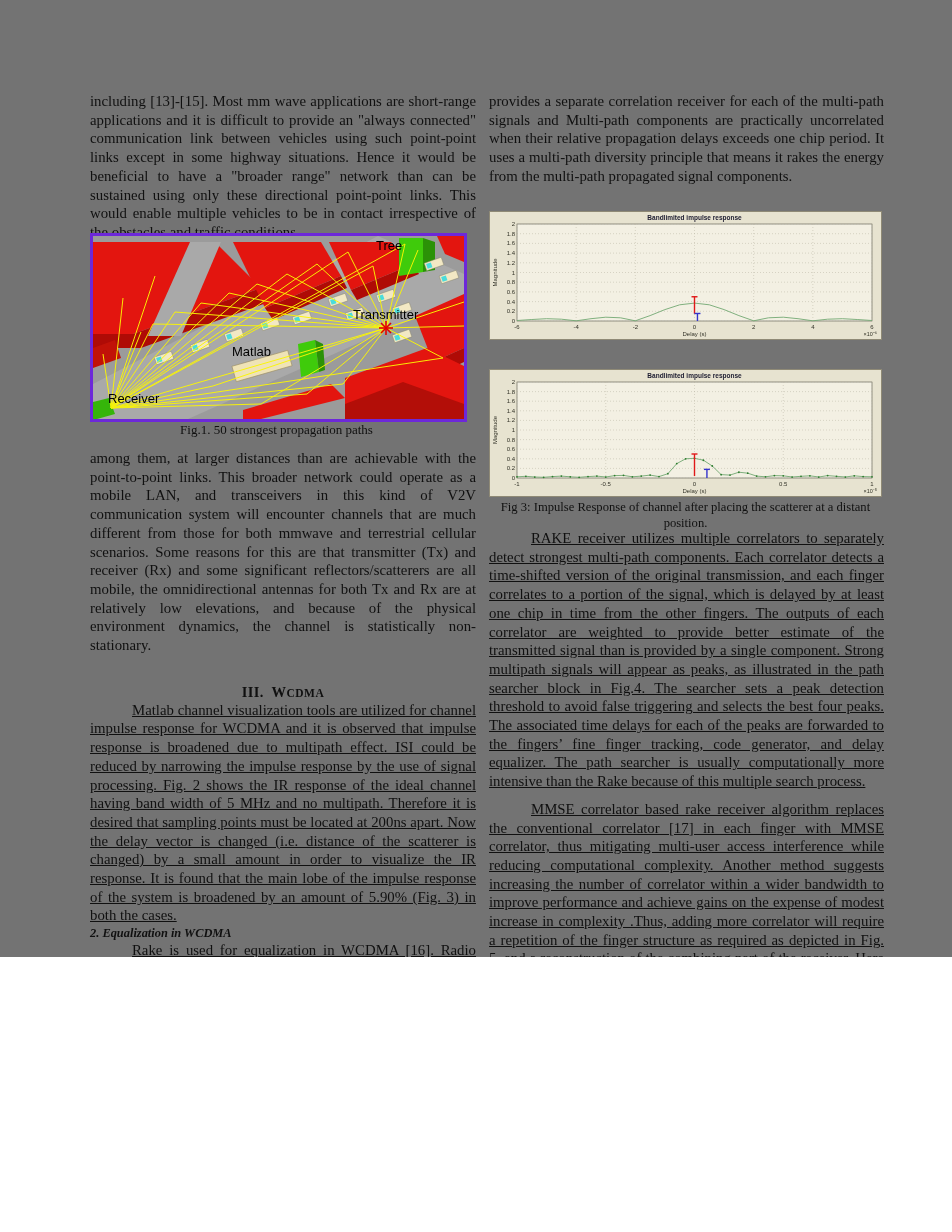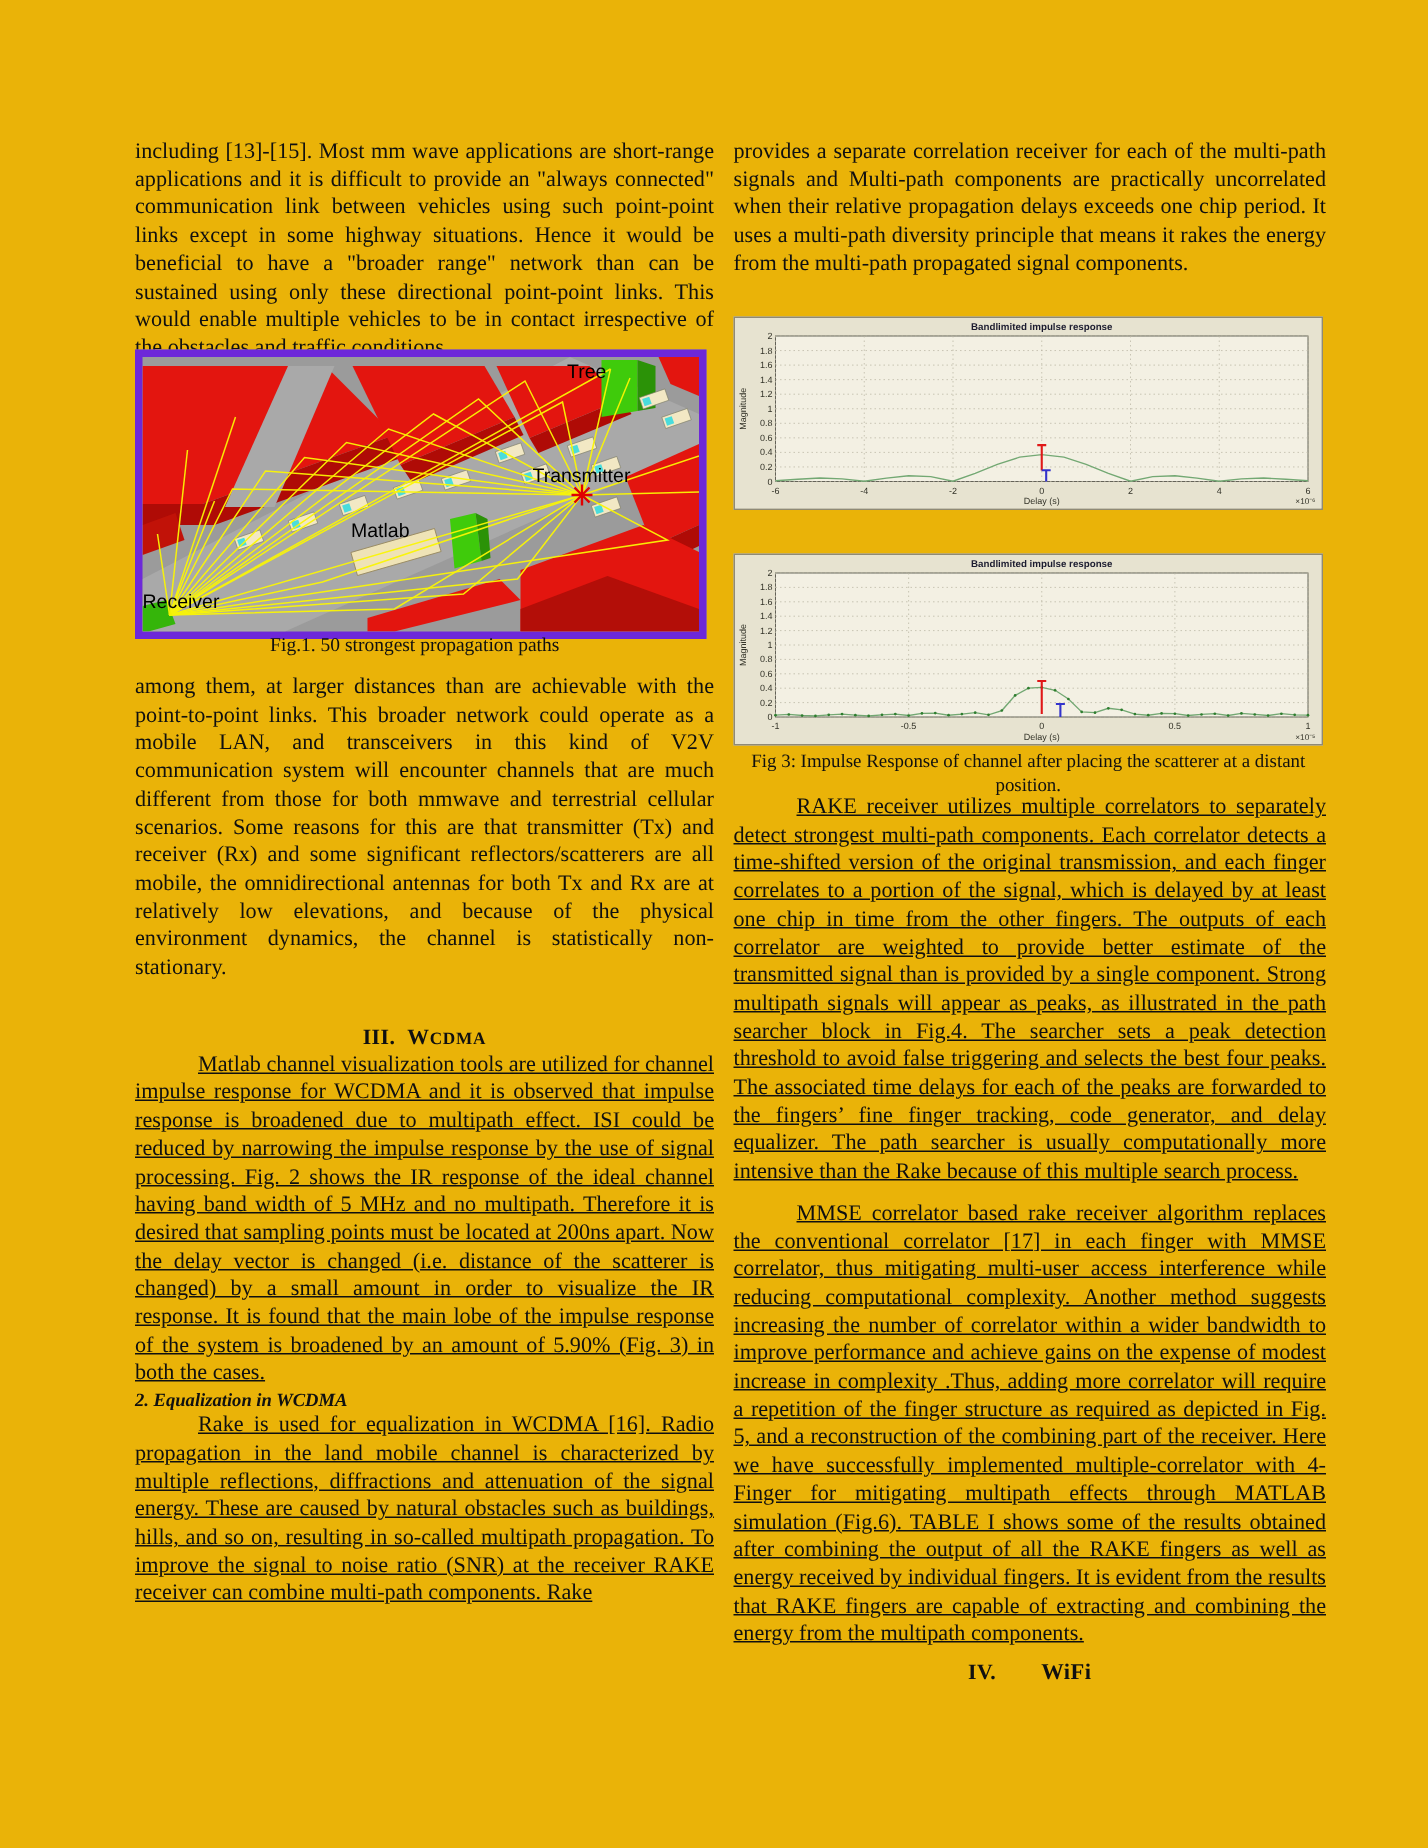--- a/index.html
+++ b/index.html
@@ -1,29 +1,29 @@
 <!DOCTYPE html>
 <html><head>
 <meta charset="utf-8">
 <style>
   html,body{margin:0;padding:0;background:#ffffff;}
-  .page{position:relative;width:952px;height:1232px;background:#eab308;overflow:hidden;
+  .page{position:relative;width:952px;height:957px;background:#737373;overflow:hidden;
         font-family:"Liberation Serif",serif;color:#101010;}
   .col{position:absolute;}
   .abs{position:absolute;}
   p.body{font-size:14.8px;line-height:18.7px;text-align:justify;margin:0;}
   .indent{text-indent:42px;text-decoration:underline;}
   .caption{font-size:13px;line-height:16px;text-align:center;}
   .caption2{font-size:12.6px;line-height:15.5px;text-align:center;}
   .secheading{margin:0;font-size:14.5px;font-weight:700;text-align:center;letter-spacing:.3px;}
   .sc{display:inline-block;font-size:11.5px;font-weight:700;letter-spacing:.5px;}
   .sc::first-letter{font-size:14.5px;}
   .h4title{font-weight:700;margin-left:30px;font-size:15px;}
   .subhead{font-size:12.4px;font-weight:bold;font-style:italic;line-height:16px;}
-  .fig1wrap{background:#9B9B9B;border:5px solid #6d28d9;}
+  .fig1wrap{background:#9B9B9B;border:3px solid #6d28d9;}
   .fig-label{position:absolute;font-family:"Liberation Sans",sans-serif;font-size:13px;color:#000;white-space:nowrap;}
   .chart{background:#E7E3D0;border:1px solid #8f8a76;box-sizing:border-box;}
 </style>
 </head>
 <body>
 
 <div class="page">
 
   <div class="col" style="left:90px;top:92px;width:386px;height:1120px">
     <p class="body abs" style="top:0;left:0;right:0">including [13]-[15]. Most mm wave applications are short-range applications and it is difficult to provide an "always connected" communication link between vehicles using such point-point links except in some highway situations. Hence it would be beneficial to have a "broader range" network than can be sustained using only these directional point-point links. This would enable multiple vehicles to be in contact irrespective of the obstacles and traffic conditions</p>
@@ -134,21 +134,21 @@
           <g stroke="#e00000" stroke-width="1.6">
             <line x1="286" y1="92" x2="300" y2="92"></line>
             <line x1="293" y1="85" x2="293" y2="99"></line>
             <line x1="288" y1="87" x2="298" y2="97"></line>
             <line x1="288" y1="97" x2="298" y2="87"></line>
           </g>
         </svg>
       <div class="fig-label" style="left:283px;top:2px">Tree</div>
       <div class="fig-label" style="left:260px;top:71px">Transmitter</div>
       <div class="fig-label" style="left:139px;top:108px">Matlab</div>
-      <div class="fig-label" style="left:0;top:155px">Receiver</div>
+      <div class="fig-label" style="left:15px;top:155px">Receiver</div>
     </div>
 
     <div class="caption abs" style="top:330px;left:0;width:373px">Fig.1. 50 strongest propagation paths</div>
 
     <div class="abs" style="top:357px;left:0;right:0">
       <p class="body">among them, at larger distances than are achievable with the point-to-point links. This broader network could operate as a mobile LAN, and transceivers in this kind of V2V communication system will encounter channels that are much different from those for both mmwave and terrestrial cellular scenarios. Some reasons for this are that transmitter (Tx) and receiver (Rx) and some significant reflectors/scatterers are all mobile, the omnidirectional antennas for both Tx and Rx are at relatively low elevations, and because of the physical environment dynamics, the channel is statistically non-stationary.</p>
       <h3 class="secheading" style="margin-top:29px"><span>III.</span>&nbsp;&nbsp;<span class="sc">WCDMA</span></h3>
       <p class="body indent">Matlab channel visualization tools are utilized for channel impulse response for WCDMA and it is observed that impulse response is broadened due to multipath effect. ISI could be reduced by narrowing the impulse response by the use of signal processing. Fig. 2 shows the IR response of the ideal channel having band width of 5 MHz and no multipath. Therefore it is desired that sampling points must be located at 200ns apart. Now the delay vector is changed (i.e. distance of the scatterer is changed) by a small amount in order to visualize the IR response. It is found that the main lobe of the impulse response of the system is broadened by an amount of 5.90% (Fig. 3) in both the cases.</p>
       <div class="subhead" style="margin-top:0">2. Equalization in WCDMA</div>
       <p class="body indent">Rake is used for equalization in WCDMA [16]. Radio propagation in the land mobile channel is characterized by multiple reflections, diffractions and attenuation of the signal energy. These are caused by natural obstacles such as buildings, hills, and so on, resulting in so-called multipath propagation. To improve the signal to noise ratio (SNR) at the receiver RAKE receiver can combine multi-path components. Rake</p>

